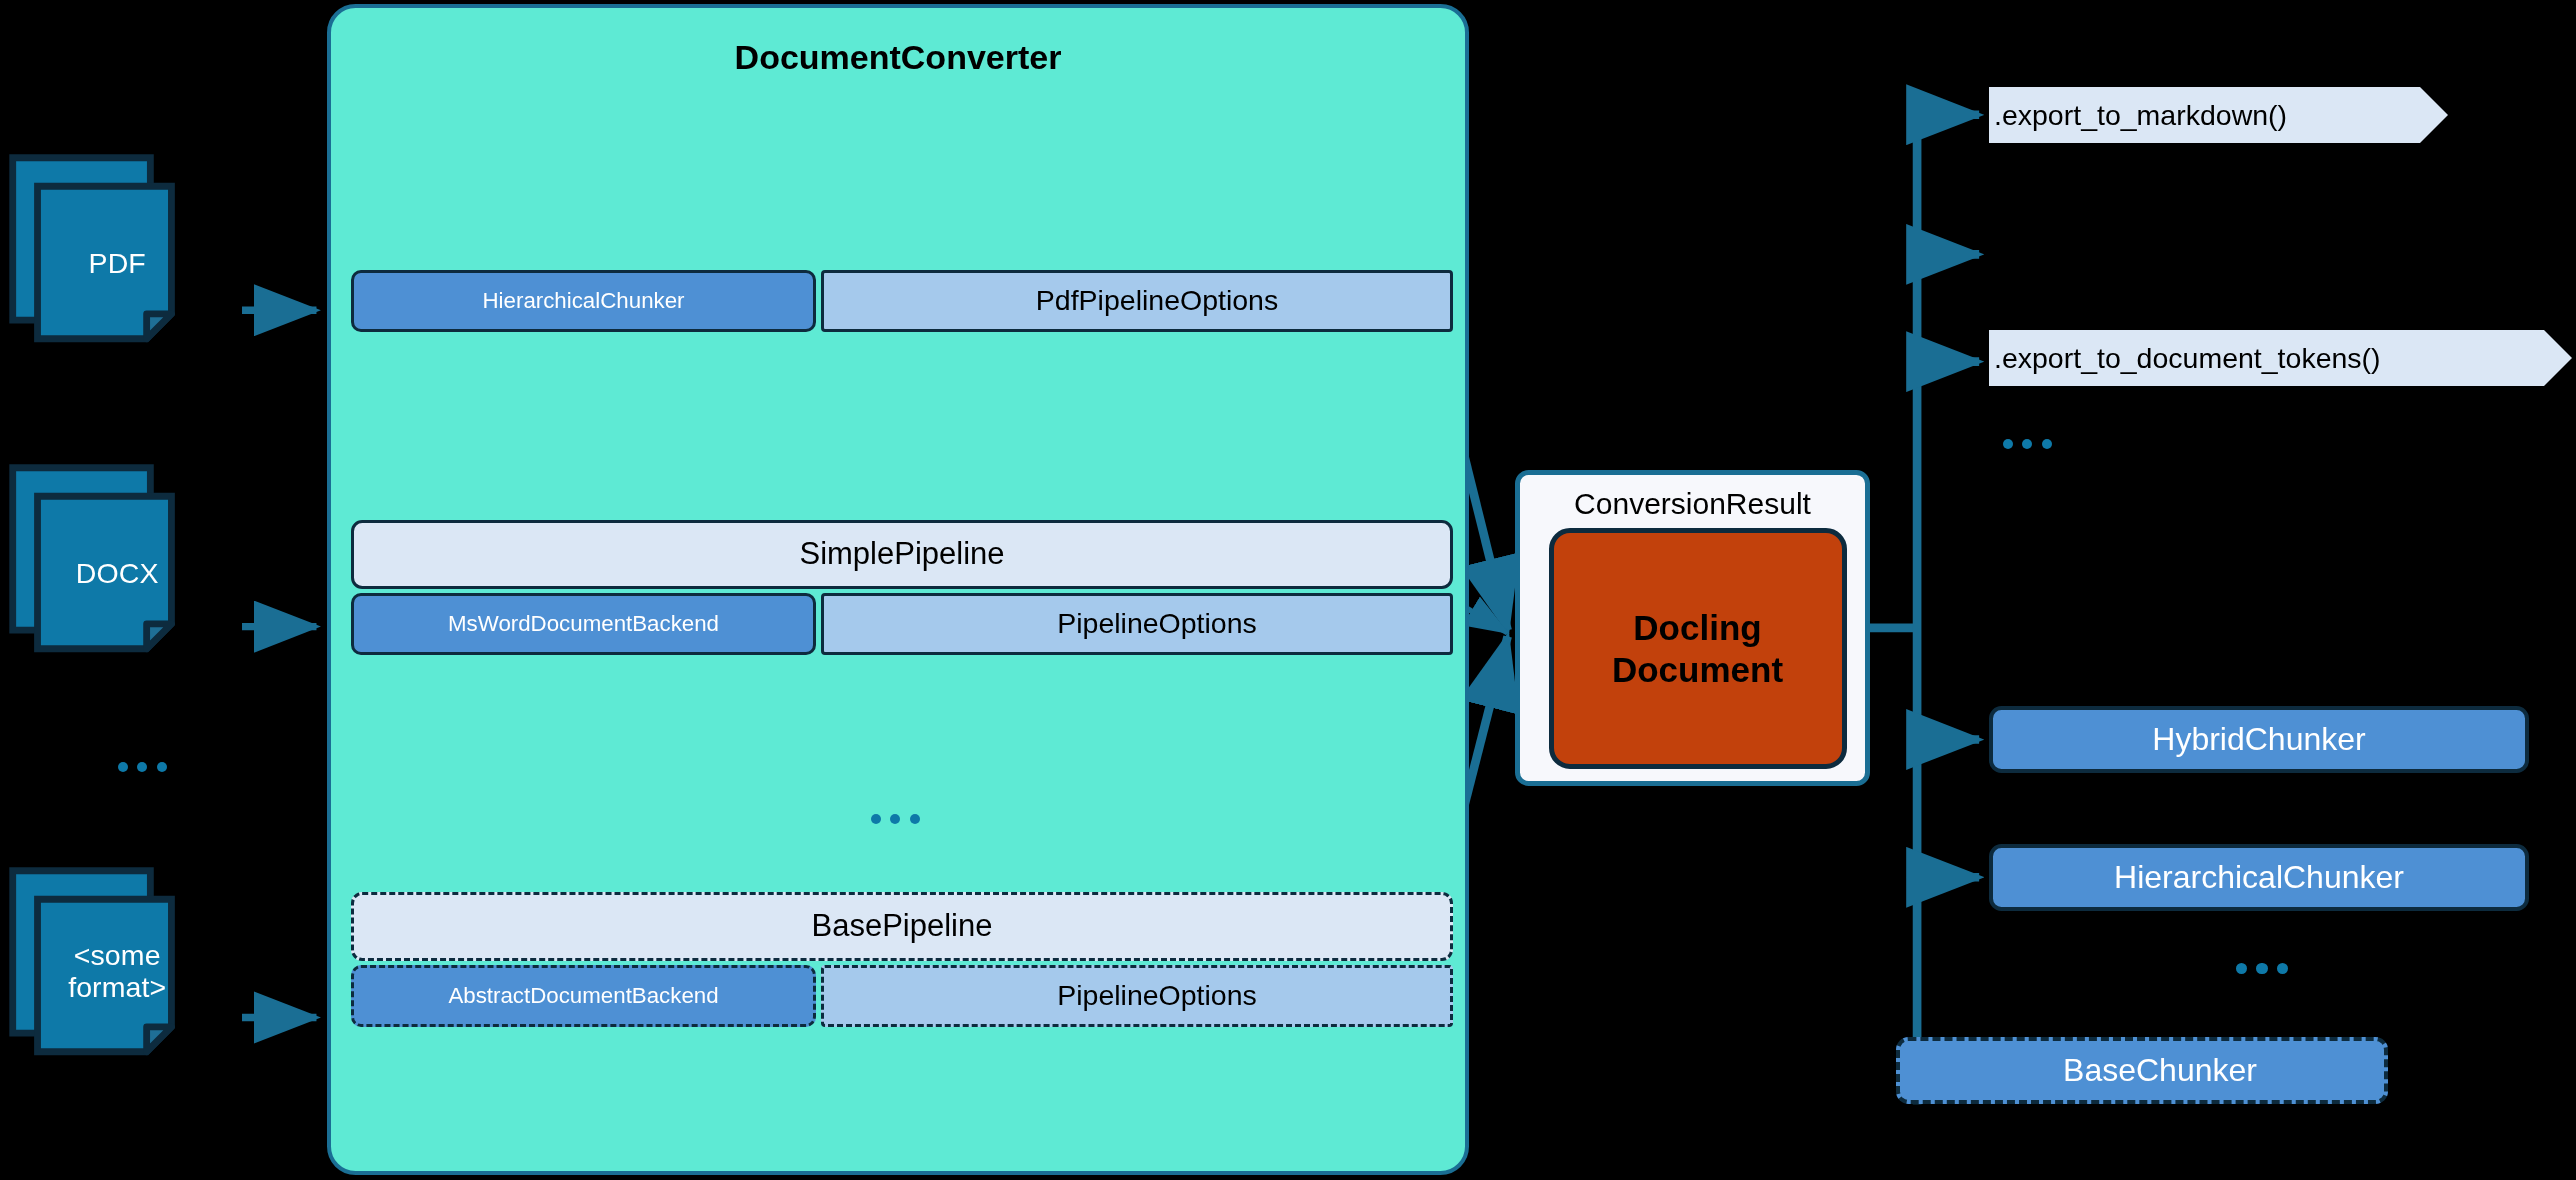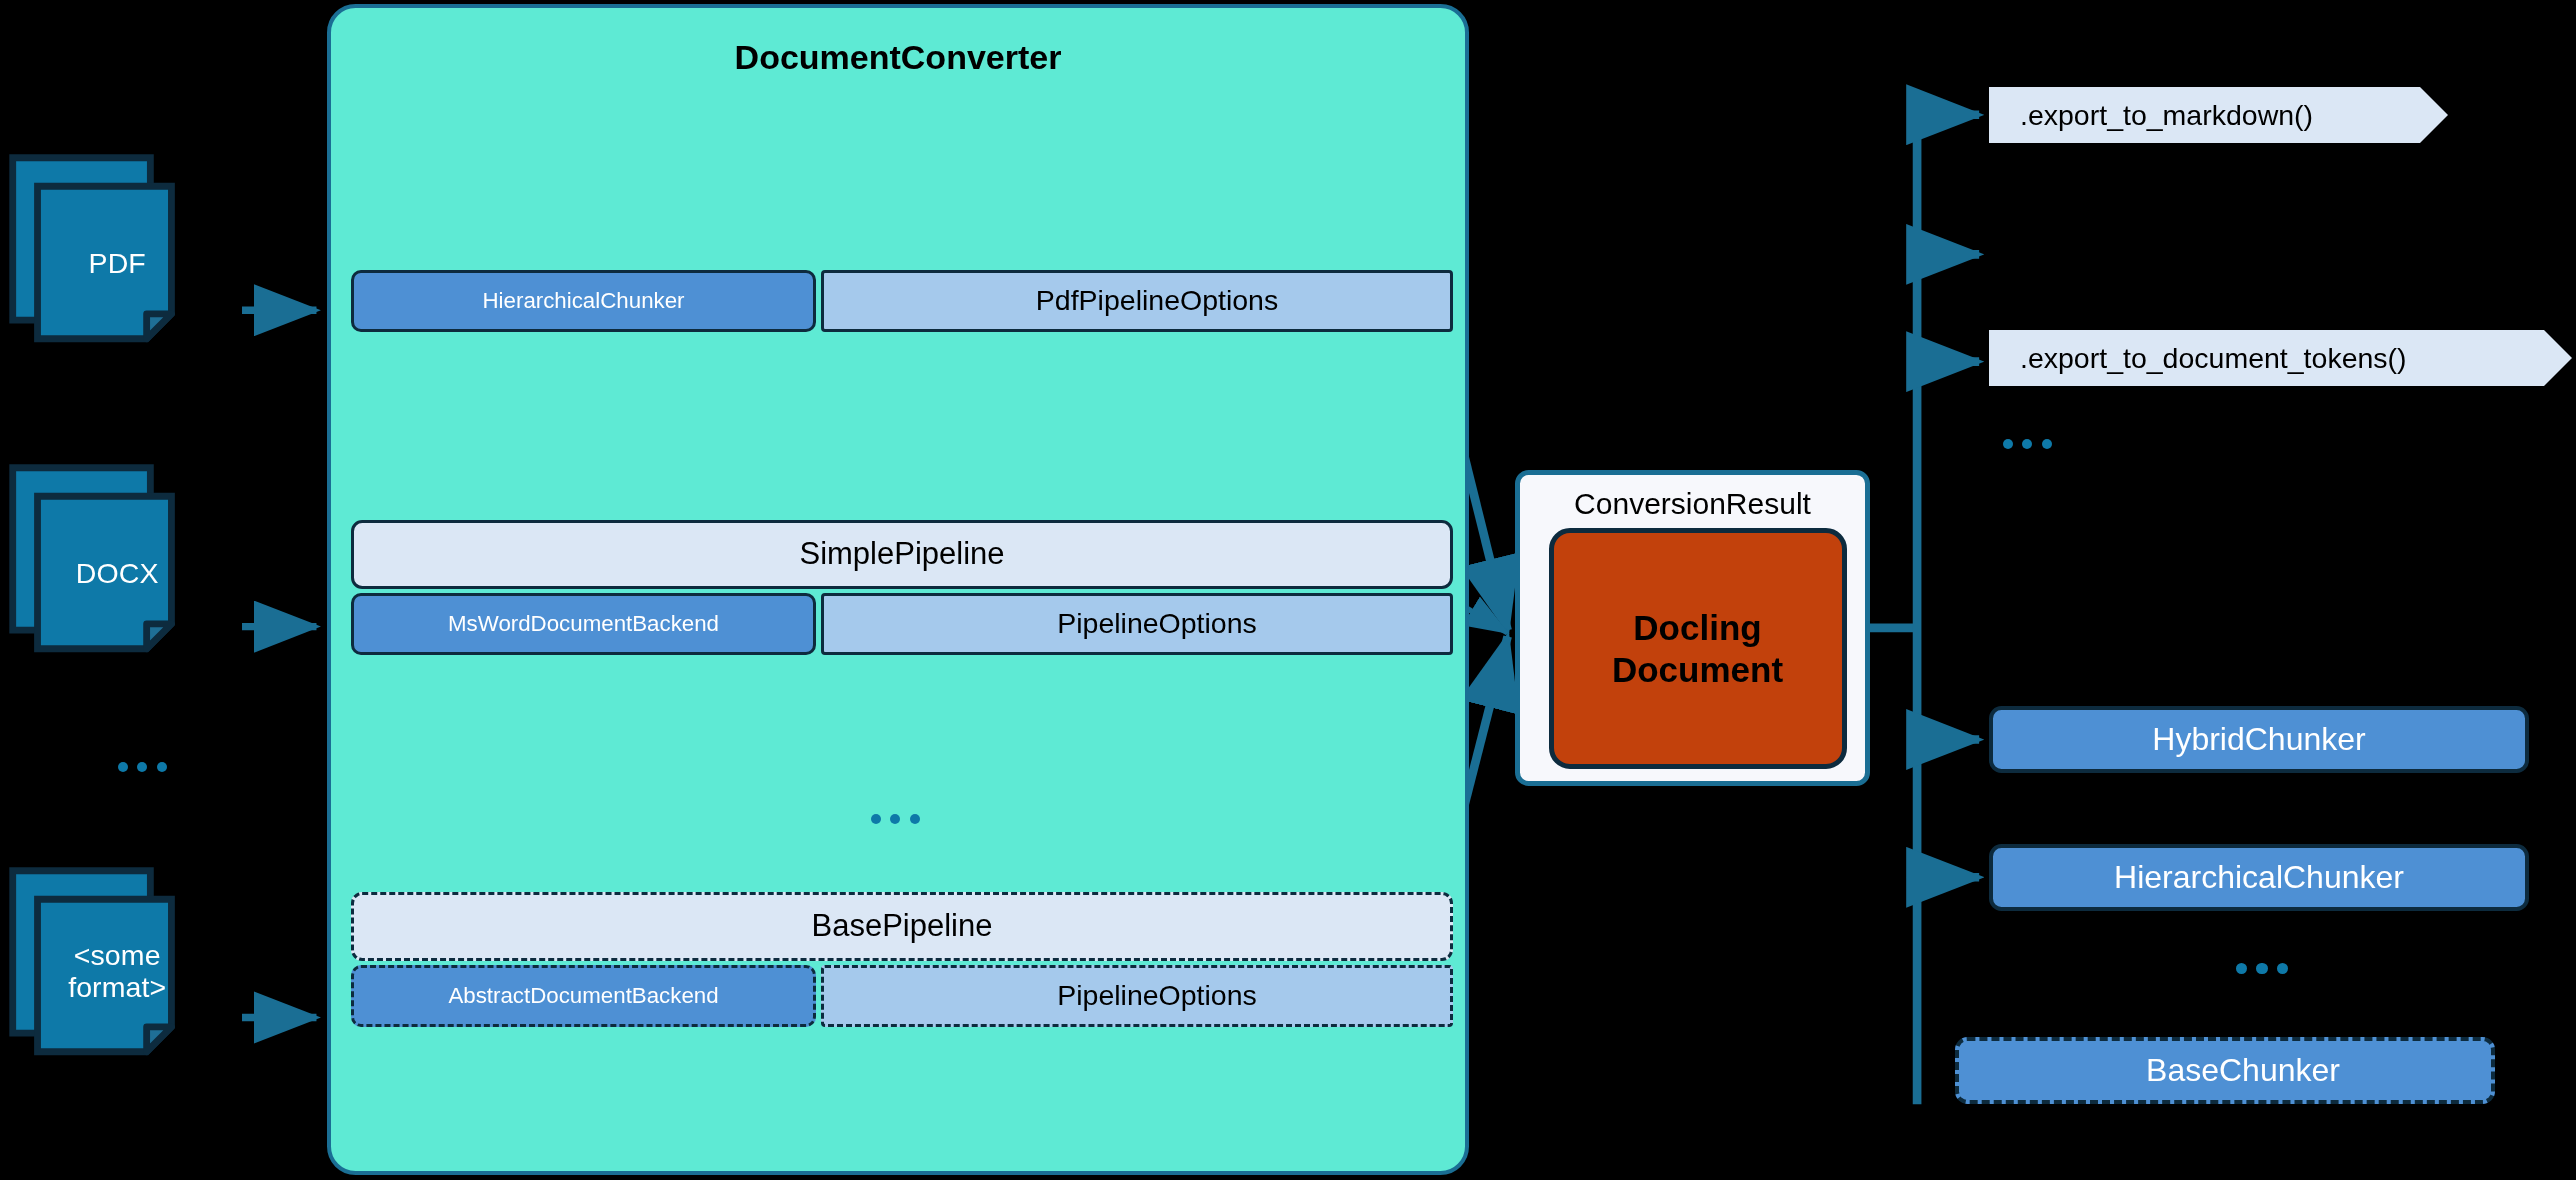--- a/index.html
+++ b/index.html
@@ -189,21 +189,21 @@
   .export-shape {
     position: absolute;
     height: 56px;
     background: #dbe7f5;
     display: flex;
     align-items: center;
     z-index: 4;
     clip-path: polygon(0 0, calc(100% - 28px) 0, 100% 50%, calc(100% - 28px) 100%, 0 100%);
   }
   .export-shape span {
-    padding-left: 31px;
+    padding-left: 5px;
     font-size: 28.5px;
     color: #000000;
     white-space: nowrap;
   }
 
   
   .chunker {
     position: absolute;
     height: 67px;
     background: #4e90d4;
@@ -354,18 +354,18 @@
   <div class="chunker" style="left:1989px; top:706px; width:540px;">
     <span>HybridChunker</span>
   </div>
 
   <div class="ellipsis big" style="left:2236px; top:963px;">
     <i></i>
       <i></i>
       <i></i>
   </div>
 
-  <div class="chunker abstract" style="left:1955px; top:1037px; width:540px;padding-left:36px;">
+  <div class="chunker abstract" style="left:1896px; top:1037px; width:492px;padding-left:36px;">
     <span>BaseChunker</span>
   </div>
 
 </div>
 
 
 </body></html>

